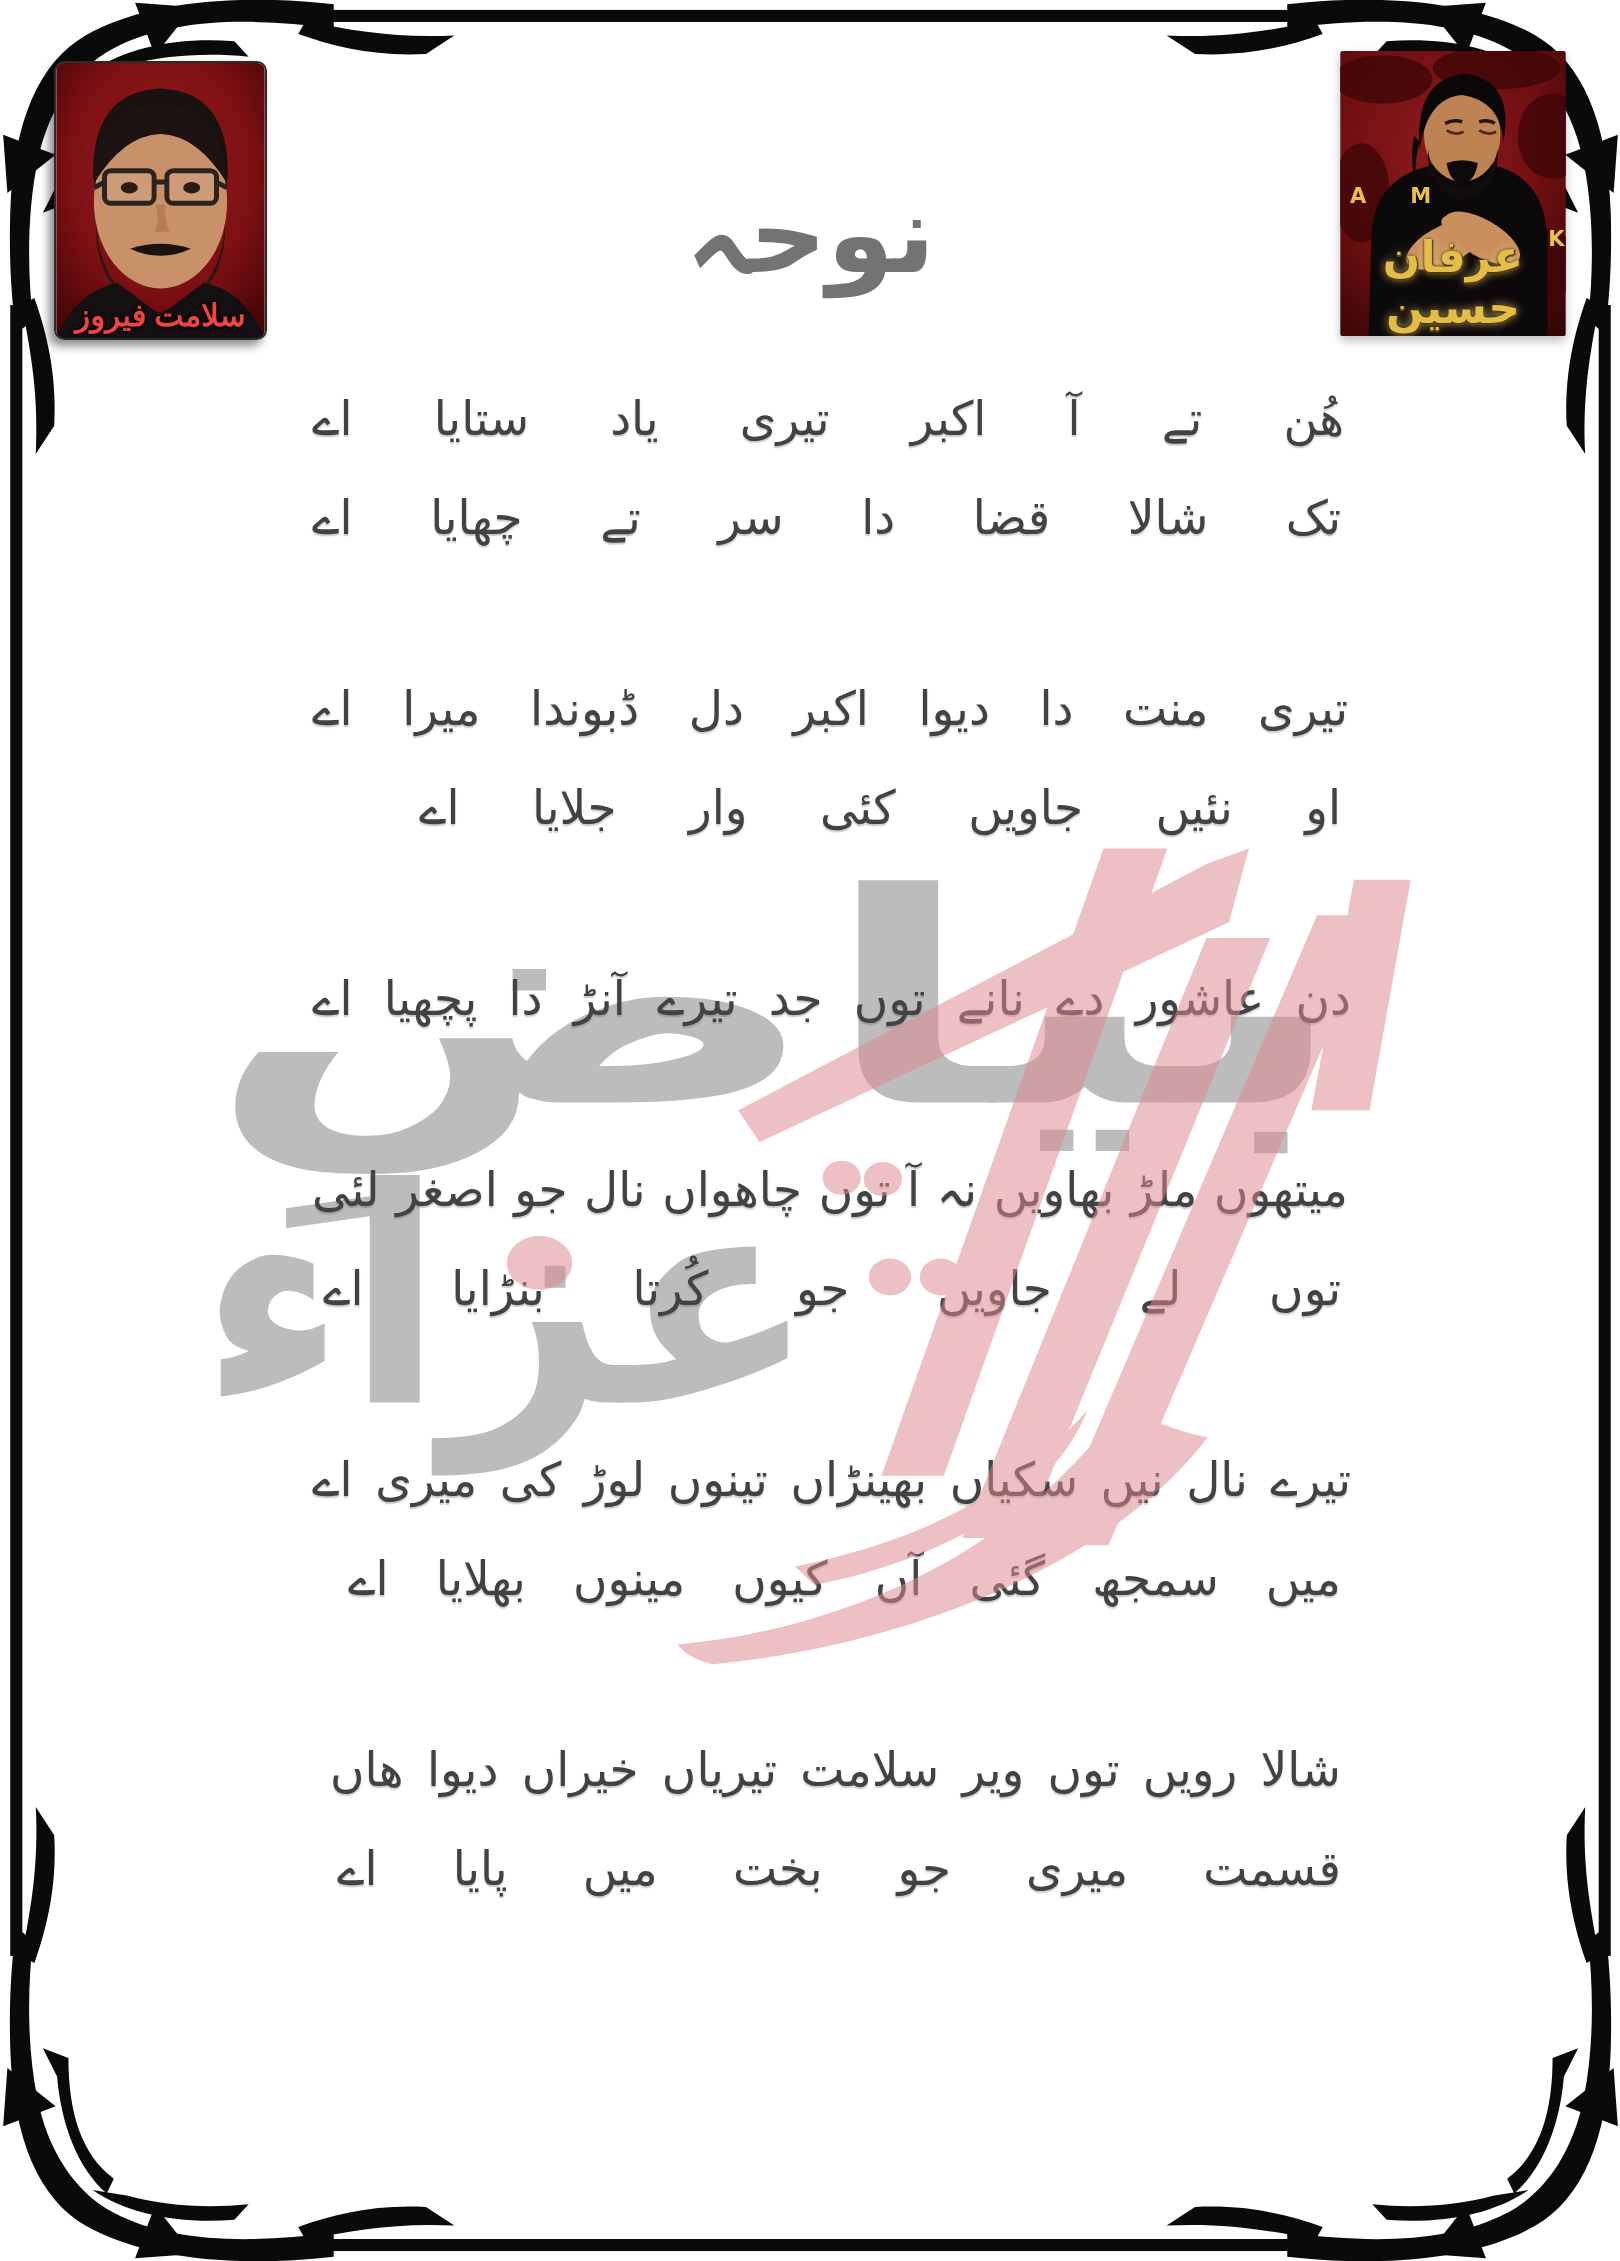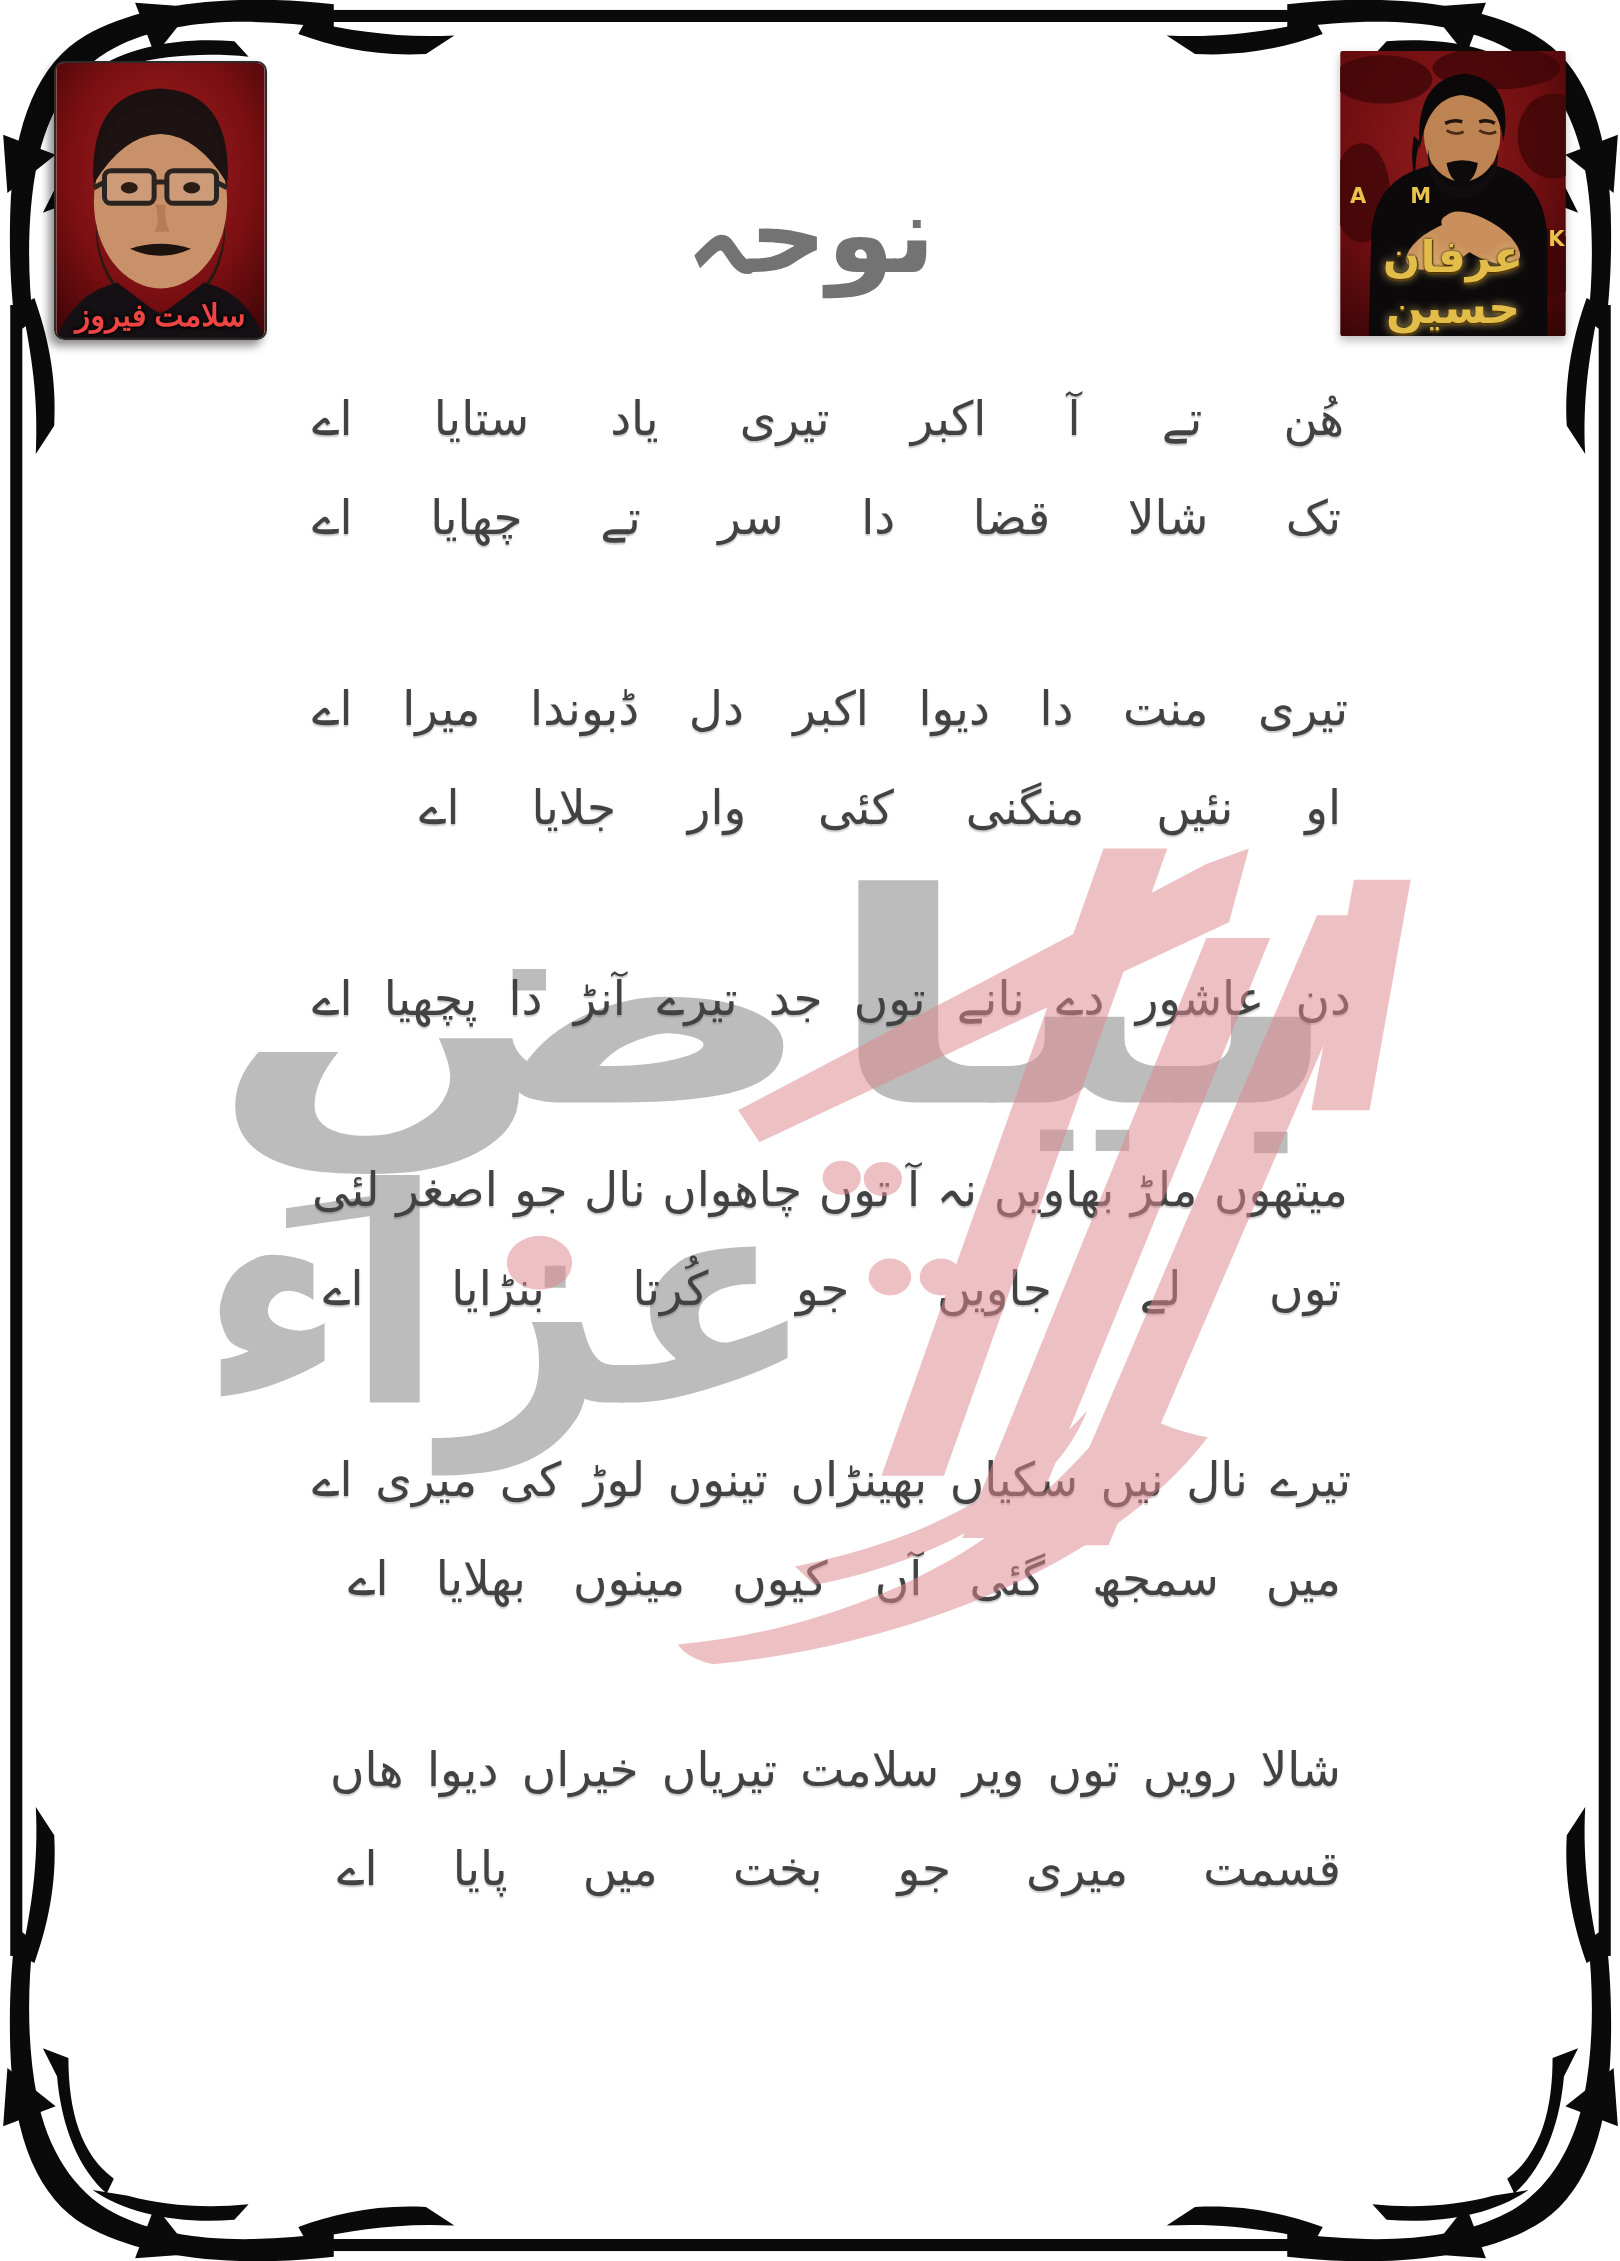--- a/index.html
+++ b/index.html
@@ -179,21 +179,21 @@
   <div class="wm-gray wm-top">بیاضِ</div>
   <div class="wm-gray wm-bottom">عزاء</div>
 
   <div class="poem">
     <div class="stanza">
       <div class="line w1455">ھُن تے آ اکبر تیری یاد ستایا اے</div>
       <div class="line w1450">تک شالا قضا دا سر تے چھایا اے</div>
     </div>
     <div class="stanza">
       <div class="line w1460">تیری منت دا دیوا اکبر دل ڈبوندا میرا اے</div>
-      <div class="line w1300">او نئیں منگنی کئی وار جلایا اے</div>
+      <div class="line w1300">او نئیں جاویں کئی وار جلایا اے</div>
     </div>
     <div class="stanza">
       <div class="line w1465">دن عاشور دے نانے توں جد تیرے آنڑ دا پچھیا اے</div>
     </div>
     <div class="stanza">
       <div class="line w1460">میتھوں ملڑ بھاویں نہ آ توں چاھواں نال جو اصغر لئی</div>
       <div class="line w1435">توں لے جاویں جو کُرتا بنڑایا اے</div>
     </div>
     <div class="stanza">
       <div class="line w1465">تیرے نال نیں سکیاں بھینڑاں تینوں لوڑ کی میری اے</div>

